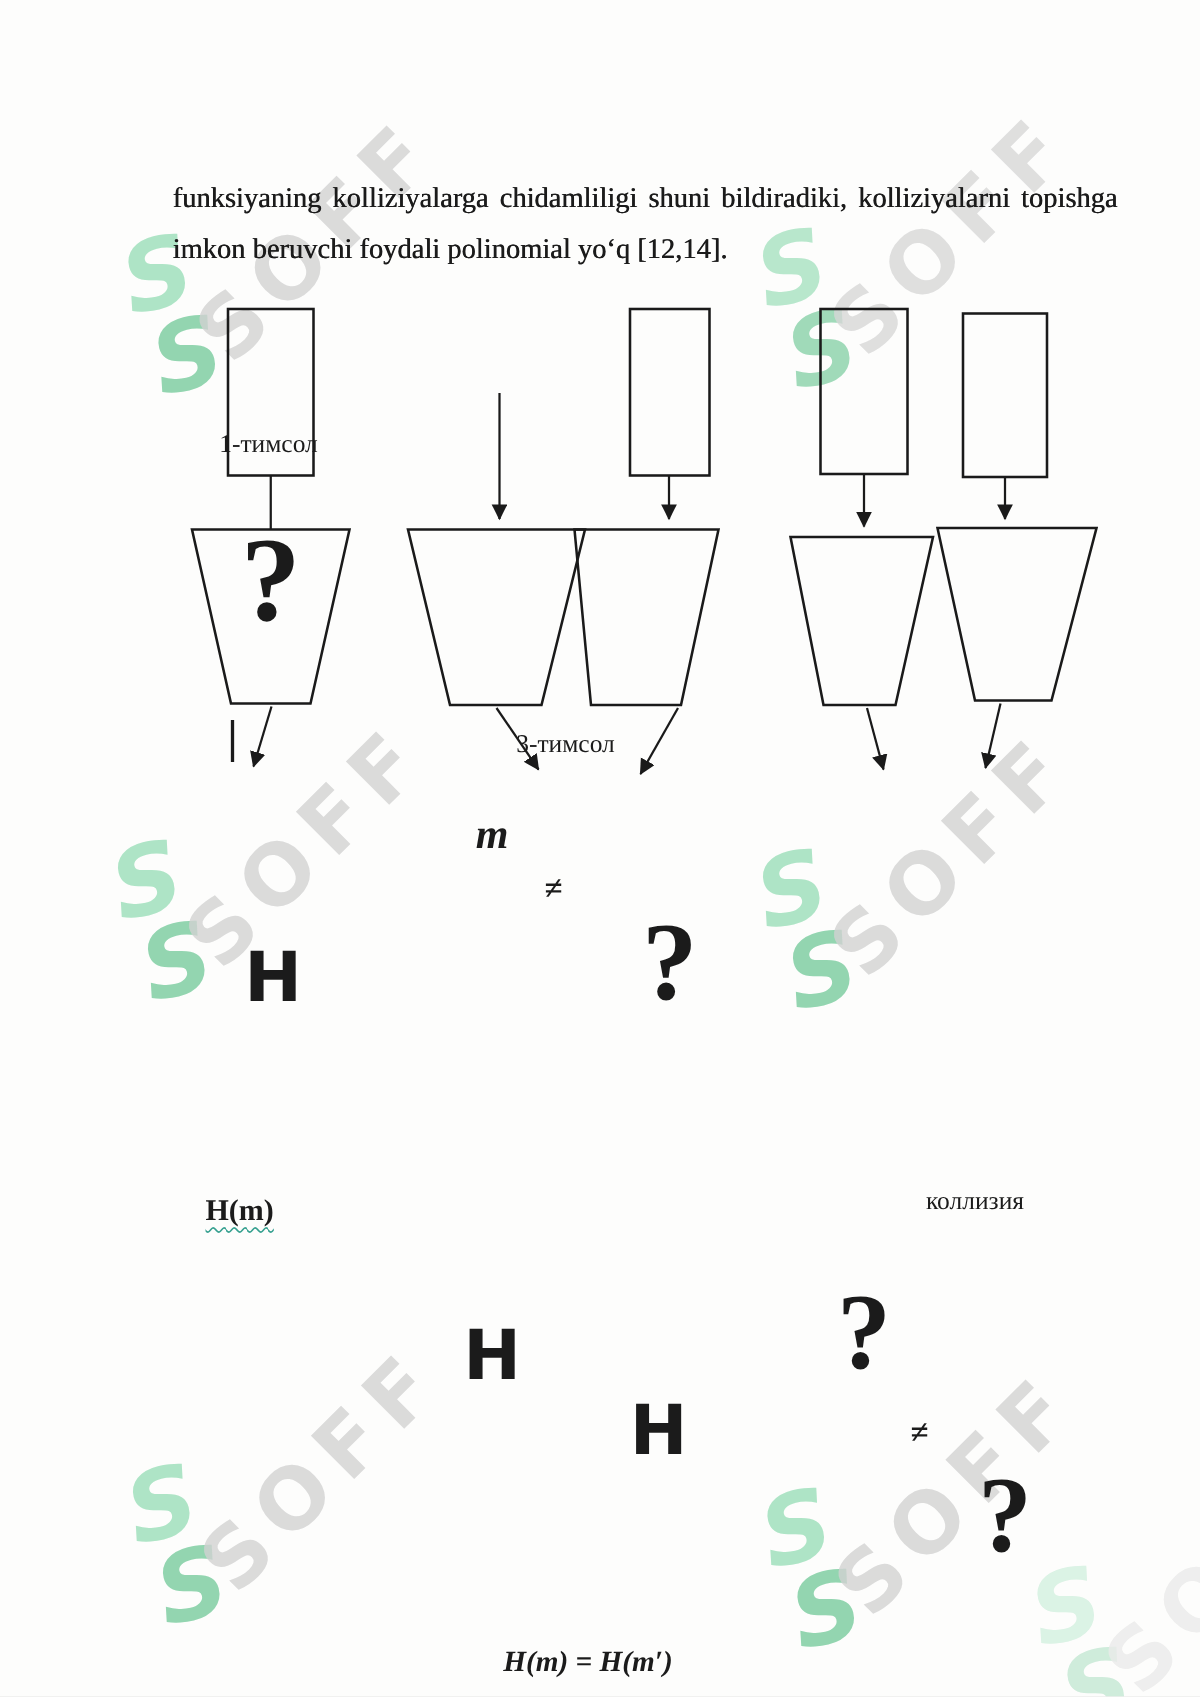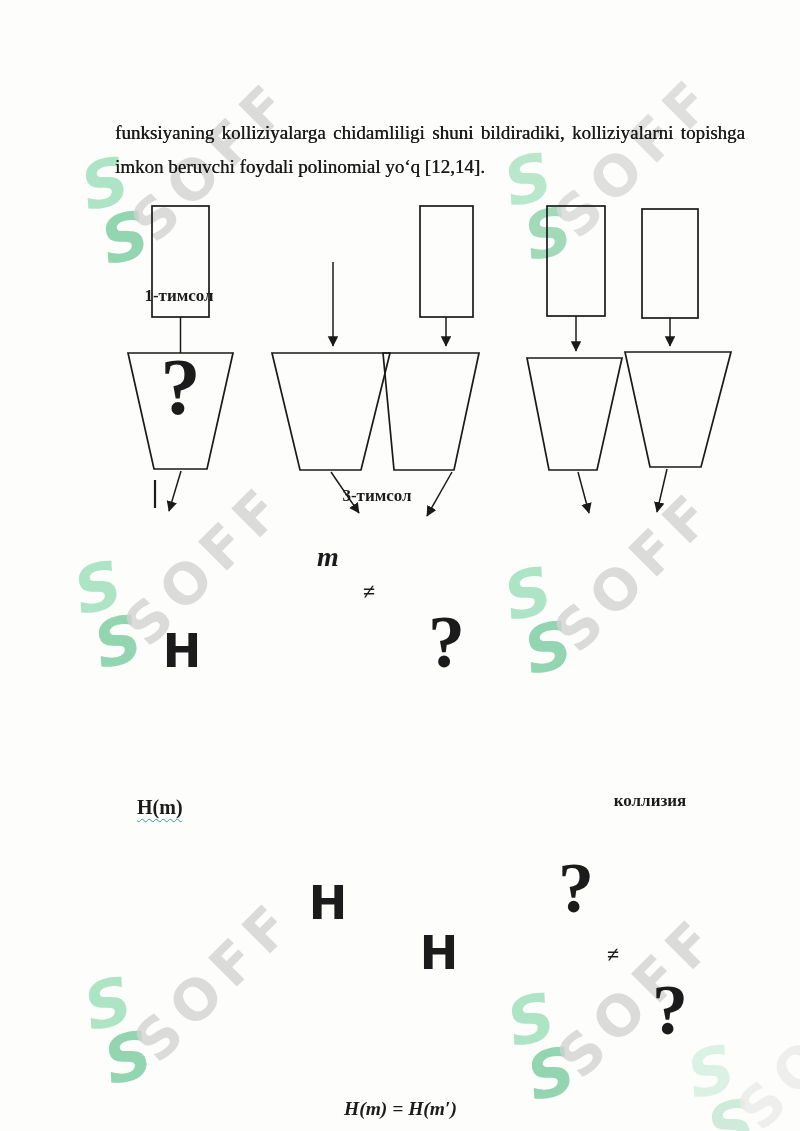--- a/index.html
+++ b/index.html
@@ -14,25 +14,25 @@
         font-size:64px;line-height:1;transform:rotate(-14deg);}
   .wm-s.s1{left:0;top:0;color:#9bdfb9;}
   .wm-s.s2{left:20px;top:54px;color:#79cc9e;}
   .wm-soff{position:absolute;left:40px;top:60px;white-space:nowrap;
         font-family:"DejaVu Sans",sans-serif;font-weight:bold;font-size:56px;line-height:1;
         letter-spacing:9px;color:#c8c8c8;opacity:.8;
         transform:rotate(-45deg);transform-origin:0 0;}
   
   .fig-svg{position:absolute;left:0;top:0;}
   .abs{position:absolute;}
-  .fig-label{font-weight:bold;font-size:17px;text-align:center;}
+  .fig-label{font-weight:normal;font-size:17px;text-align:center;}
   .qmark{font-weight:bold;text-align:center;}
   .hletter{font-family:"DejaVu Sans",sans-serif;font-weight:bold;font-size:46px;line-height:52px;text-align:center;}
   .formula{font-weight:bold;font-size:20px;white-space:nowrap;}
-  .formula.it{font-style:italic;font-size:19.5px;text-align:right;}
+  .formula.it{font-style:italic;font-size:19.5px;text-align:center;}
   .wavy{text-decoration:underline;text-decoration-style:wavy;text-decoration-color:#35a08f;text-decoration-thickness:1px;text-underline-offset:4px;}
   .msym{font-weight:bold;font-style:italic;font-size:28px;text-align:center;}
   .neq{font-weight:bold;font-size:22px;}
   
   .tblock{position:absolute;left:115px;width:630px;font-size:19px;line-height:34.2px;
           text-shadow:.3px 0 0 currentColor;margin-top:40px;}
   .jline{text-align:justify;text-align-last:justify;}
   .z1{z-index:1;} .z2{z-index:2;position:relative;}
 </style>
 </head>

